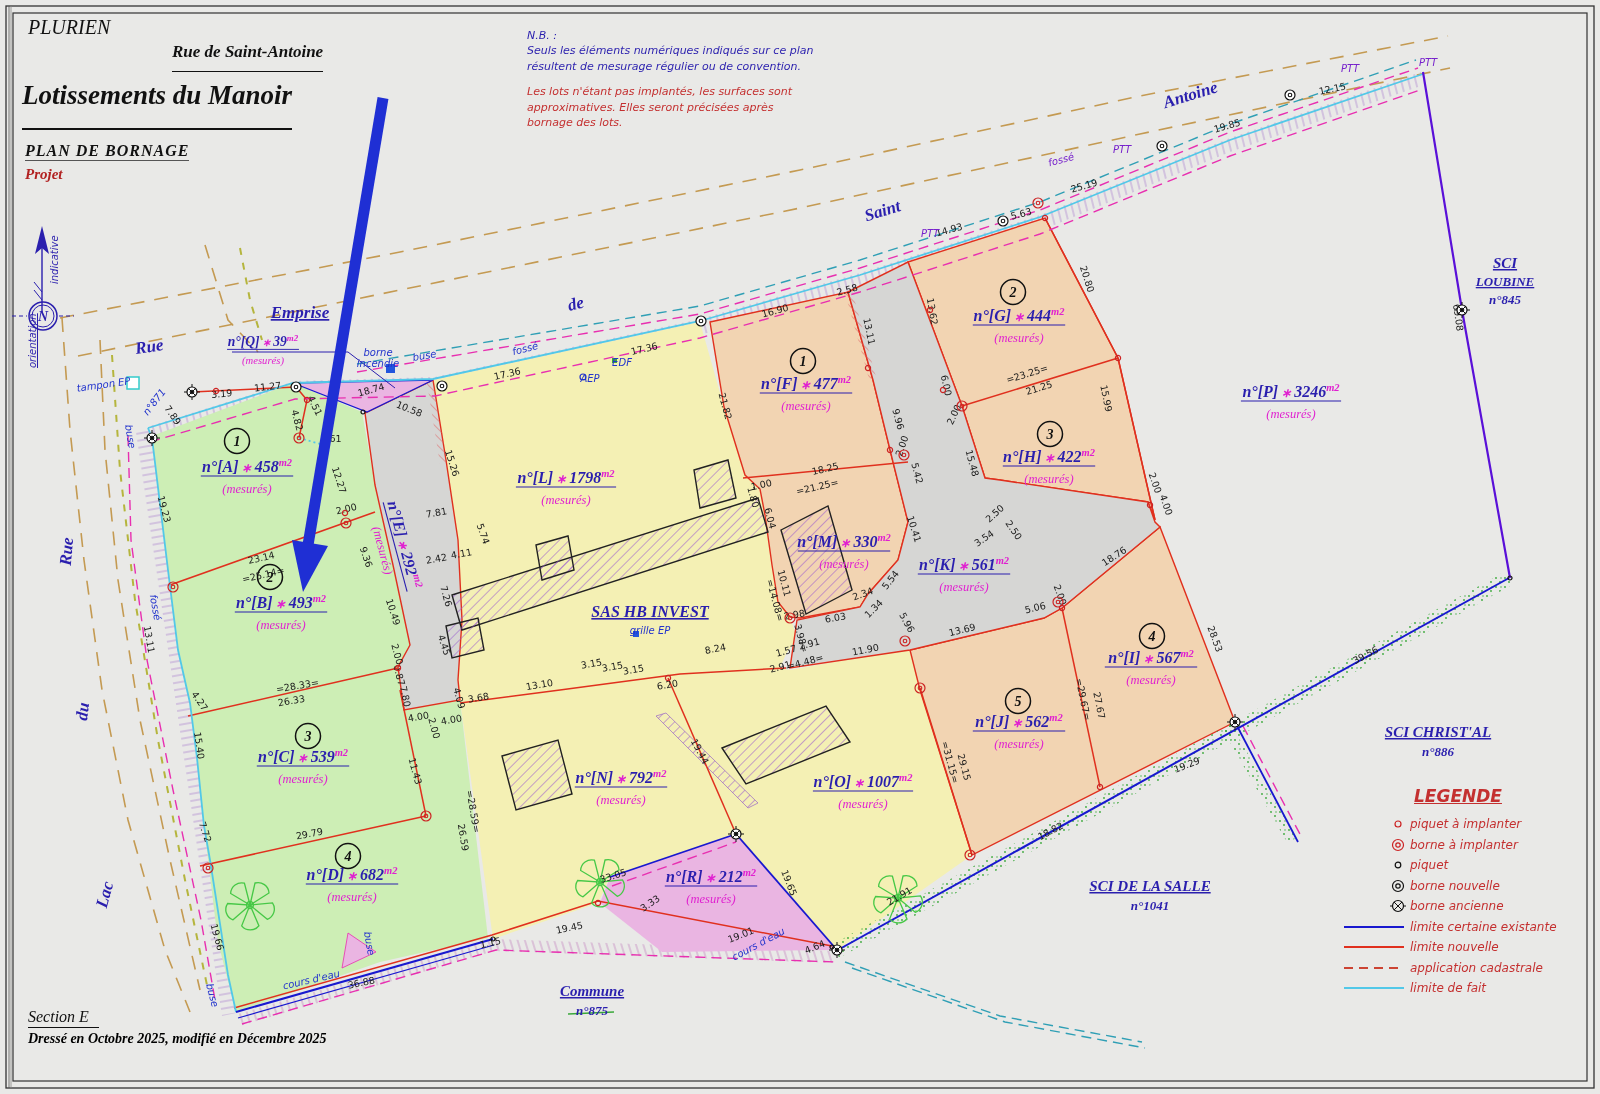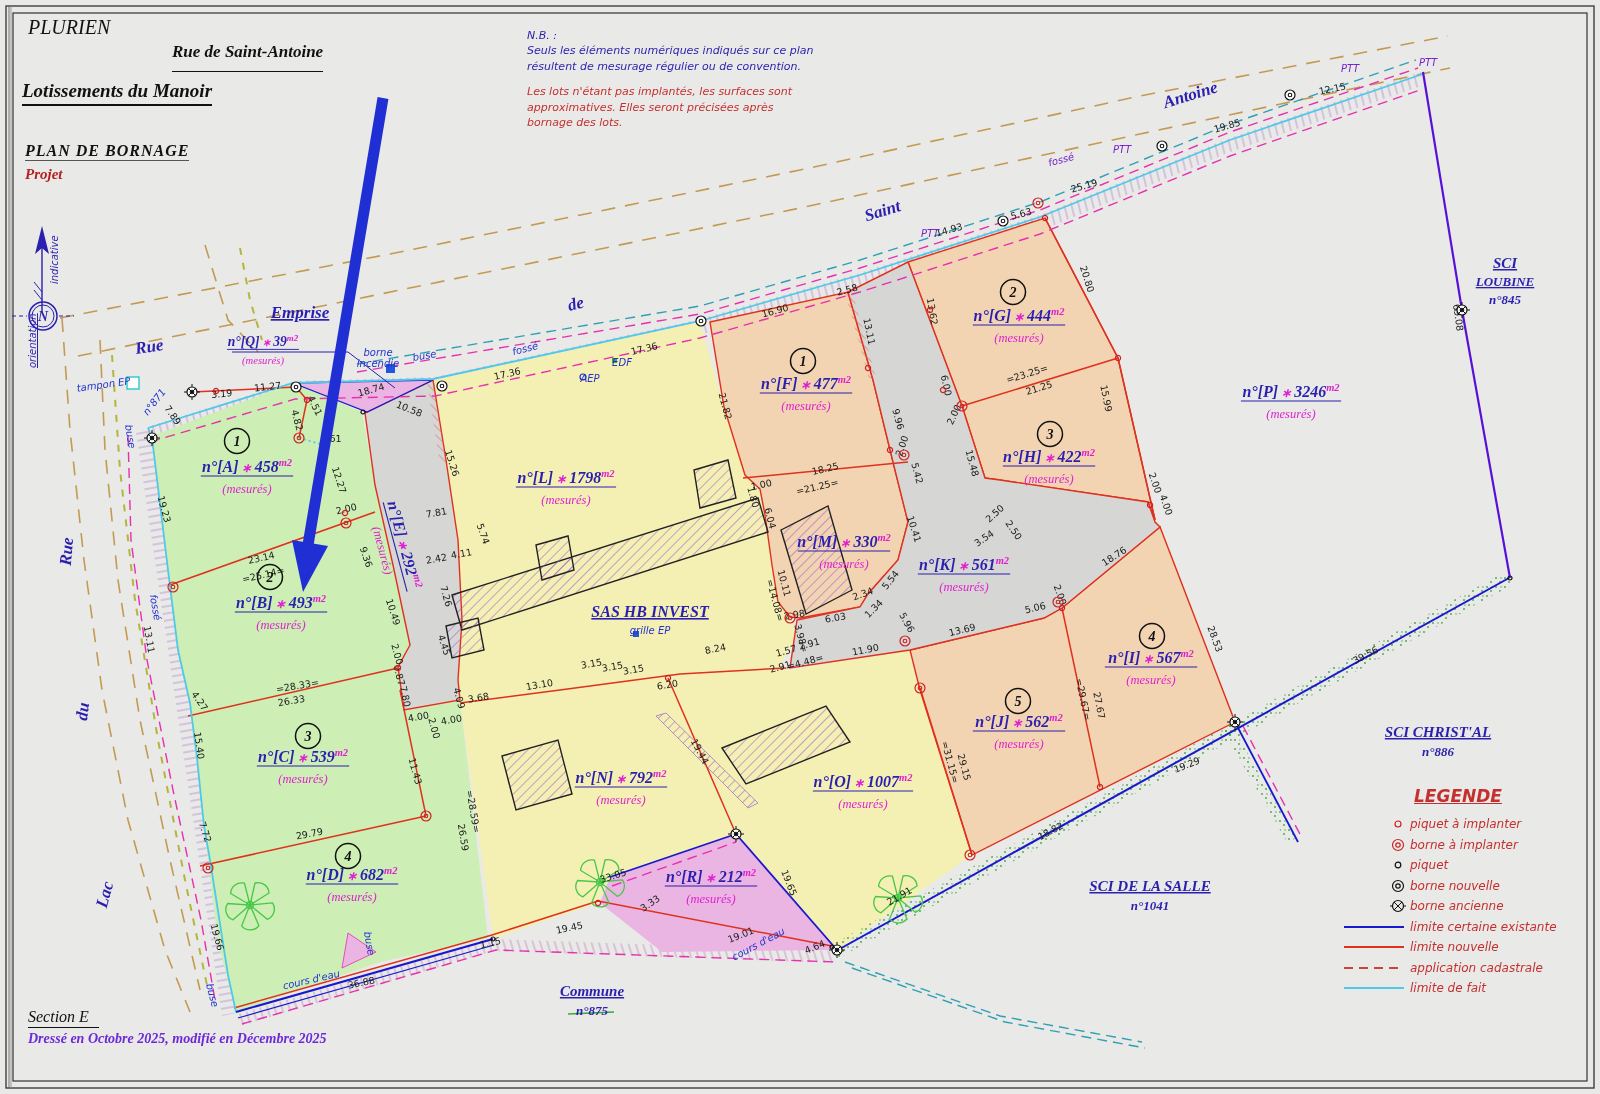--- a/index.html
+++ b/index.html
@@ -21,39 +21,39 @@
   .street.u{text-decoration:underline;}
   .util-b{font-family:"DejaVu Sans",sans-serif;font-style:italic;font-size:10px;fill:#2233cc;}
   .util-p{font-family:"DejaVu Sans",sans-serif;font-style:italic;font-size:10px;fill:#7722cc;}
   .north-t{font-family:"DejaVu Sans",sans-serif;font-style:italic;font-size:10px;fill:#2a1fae;}
   .north-t.u{text-decoration:underline;}
   .north-n{font-family:"Liberation Serif",serif;font-style:italic;font-weight:bold;font-size:14px;fill:#2a1fae;}
   
   .ov{position:absolute;}
   .tb-commune{font-size:20px;font-style:italic;color:#111;}
   .tb-street{font-size:17px;font-style:italic;font-weight:bold;color:#111;border-bottom:1.5px solid #111;padding-bottom:10px;}
-  .tb-title{font-size:19px;font-style:italic;font-weight:bold;color:#111;border-bottom:2px solid #111;padding-bottom:3px;}
+  .tb-title{font-size:27px;font-style:italic;font-weight:bold;color:#111;border-bottom:2px solid #111;padding-bottom:18px;}
   .tb-sub{font-size:16px;font-style:italic;font-weight:bold;color:#111;border-bottom:1.5px solid #555;padding-bottom:1px;letter-spacing:1px;}
   .tb-status{font-size:15px;font-style:italic;font-weight:bold;color:#b22222;margin-top:6px;}
   .nb{font-family:"DejaVu Sans",sans-serif;font-style:italic;font-size:11px;line-height:1.4;width:340px;}
   .nb .blue{color:#2a1fae;}
   .nb .red{color:#c43030;margin-top:10px;}
   .legend{width:220px;}
   .lg-title{font-family:"DejaVu Sans",sans-serif;font-style:italic;font-weight:bold;font-size:17px;
             color:#c43030;text-decoration:underline;margin:0 0 8px 76px;}
   .lg-row{display:flex;align-items:center;height:20.5px;}
   .lg-sym{width:72px;flex:0 0 72px;display:flex;justify-content:center;}
   .lg-lab{font-family:"DejaVu Sans",sans-serif;font-style:italic;font-size:12px;color:#c43030;white-space:nowrap;}
   .stamp{width:162px;border:4px double #2a1fae;background:rgba(255,255,255,.25);text-align:center;
          color:#2a1fae;font-family:"DejaVu Sans",sans-serif;padding:3px 2px;}
   .stamp .nm{font-family:"Liberation Serif",serif;font-style:italic;font-weight:bold;font-size:15px;text-decoration:underline;}
   .stamp .ln{font-size:9.5px;font-weight:bold;font-style:italic;line-height:1.28;}
   .stamp .gap{height:4px;}
   .ft-section{font-size:16px;font-style:italic;color:#111;border-bottom:1.5px solid #111;display:inline-block;padding:0 10px 1px 0;}
-  .ft-drafted{font-size:14px;font-style:italic;font-weight:bold;color:#6d28d9;margin-top:3px;}
+  .ft-drafted{font-size:14px;font-style:italic;font-weight:bold;color:#000000;margin-top:3px;}
   .ft-scale{font-size:28px;font-style:italic;color:#111;border-bottom:1.5px solid #111;display:inline-block;padding-bottom:1px;}
   .ft-ref{font-size:13px;font-style:italic;font-weight:bold;color:#2a1fae;margin-top:2px;}
 </style>
 </head>
 <body>
 
 <div id="page">
 
 <svg id="plan" width="1600" height="1094" viewBox="0 0 1600 1094">
   <defs>

